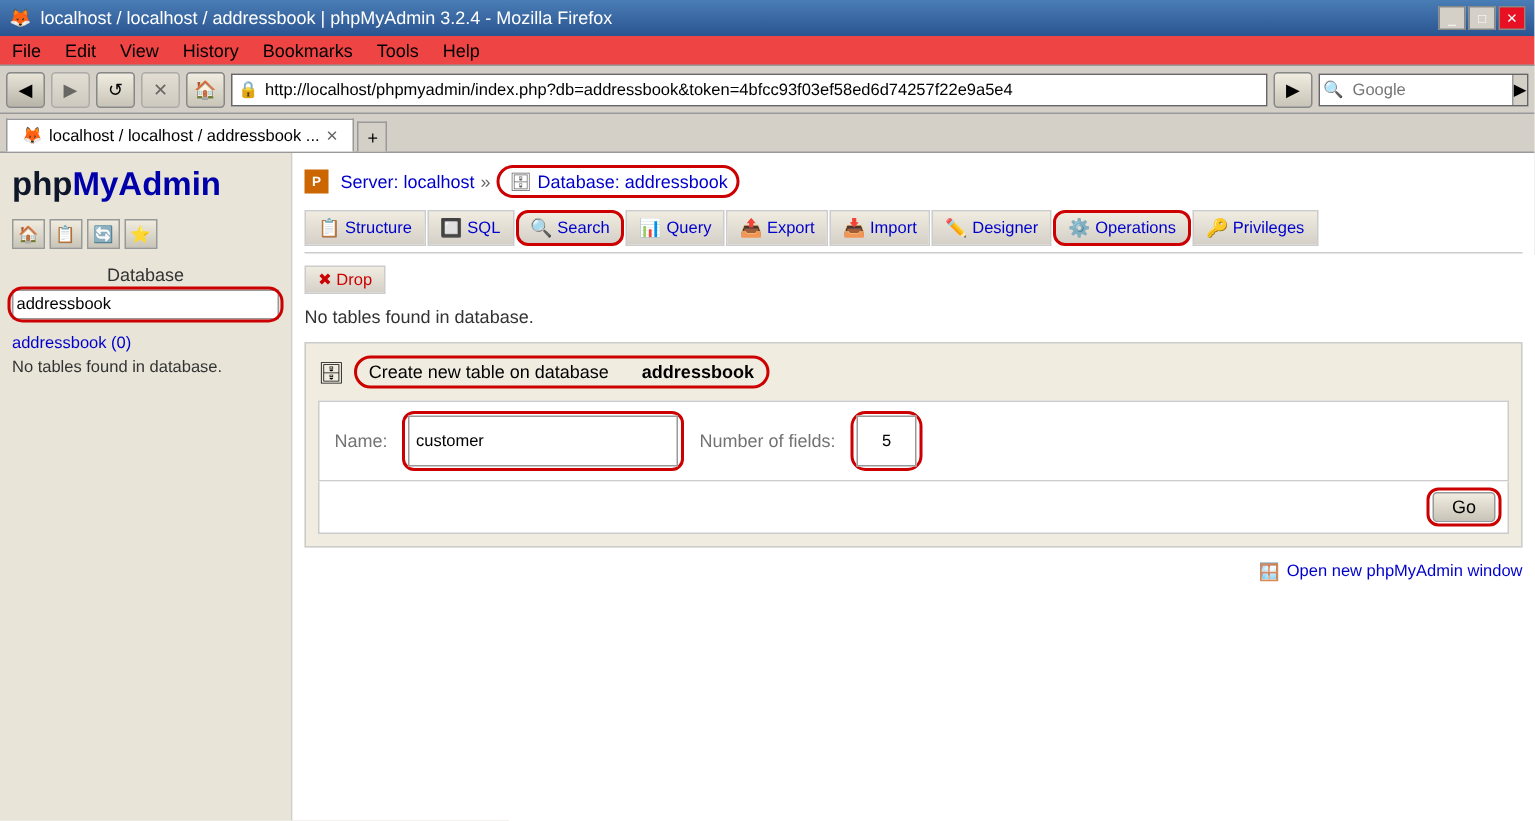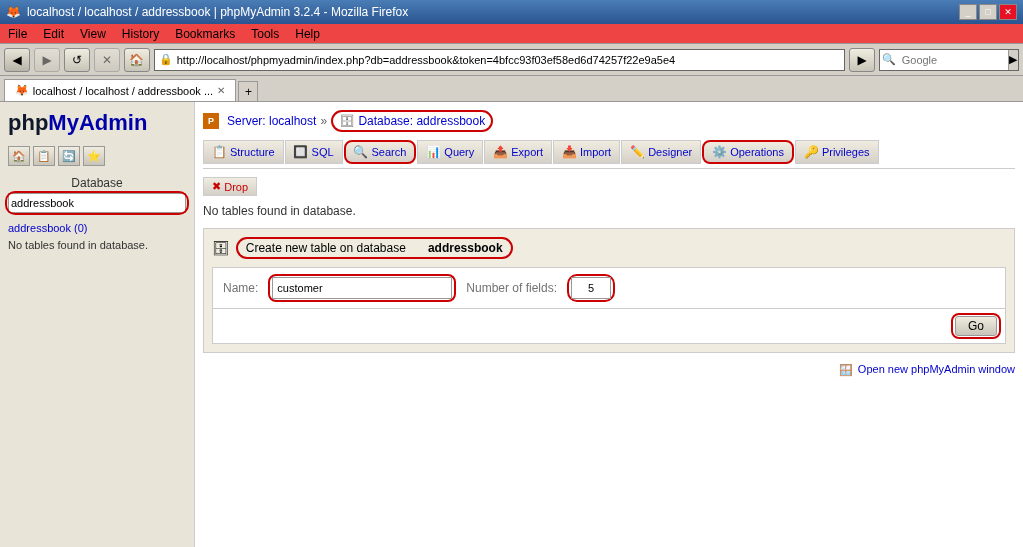--- a/index.html
+++ b/index.html
@@ -254,21 +254,21 @@
       background: white;
       border: 1px solid #ccc;
       padding: 6px 10px;
       display: flex;
       align-items: center;
       gap: 10px;
     }
     .form-label { font-size: 12px; color: #737373; }
     .form-input {
       border: 1px solid #999;
-      height: 22px;
+      height: 34px;
       font-size: 11px;
       padding: 1px 4px;
     }
     .name-input { width: 180px; }
     .name-oval {
       border: 2px solid #cc0000;
       border-radius: 8px;
       padding: 1px 2px;
     }
     .fields-input { width: 40px; text-align: center; }

